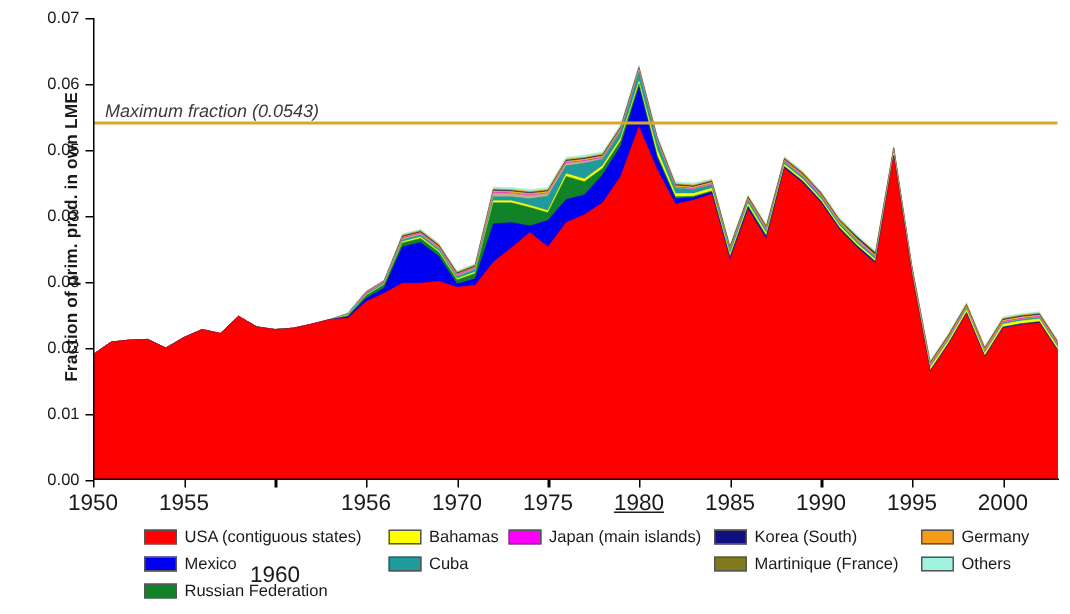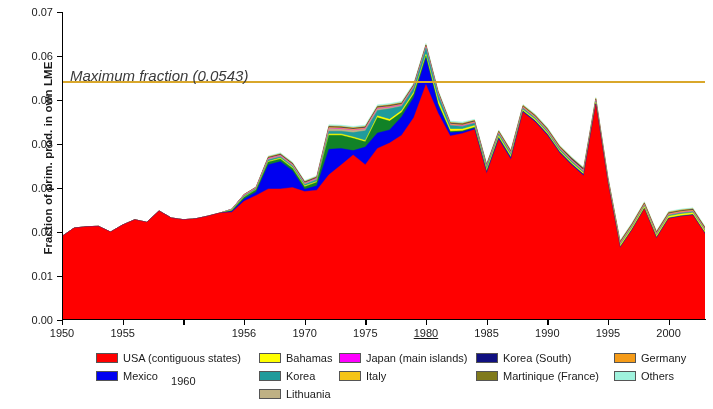--- a/index.html
+++ b/index.html
@@ -82,35 +82,35 @@
     position: absolute;
     top: 308px;
     width: 1.3px;
     height: 5px;
     background: #000;
   }
   .xtick-label {
     position: absolute;
     top: 315px;
     transform: translateX(-50%);
-    font-size: 11px;
+    font-size: 15px;
     white-space: nowrap;
     color: #1a1a1a;
   }
   
   #maxline {
     position: absolute;
     left: 0;
     width: 643px;
     height: 1.6px;
     background: #d9a72b;
   }
   #maxline-label {
     position: absolute;
-    font-size: 15px;
+    font-size: 12px;
     font-style: italic;
     color: #3a3a3a;
     white-space: nowrap;
   }
   
   #areas {
     position: absolute;
     left: 0;
     top: 0;
   }
@@ -231,44 +231,40 @@
   <div id="legend">
       <div class="legend-col" style="left: 0px;">
         <div class="legend-item">
           <span class="swatch" style="background: rgb(255, 0, 0);"></span>
           <span class="legend-text">USA (contiguous states)</span>
         </div>
         <div class="legend-item">
           <span class="swatch" style="background: rgb(0, 0, 240);"></span>
           <span class="legend-text">Mexico</span>
         </div>
+        <div class="legend-item">
+          <span class="swatch" style="background: rgb(17, 130, 39);"></span>
+          <span class="legend-text">Russian Federation</span>
+        </div>
       </div>
       <div class="legend-col" style="left: 163px;">
         <div class="legend-item">
           <span class="swatch" style="background: rgb(255, 255, 0);"></span>
           <span class="legend-text">Bahamas</span>
         </div>
         <div class="legend-item">
           <span class="swatch" style="background: rgb(31, 155, 155);"></span>
-          <span class="legend-text">Korea</span>
-        </div>
-        <div class="legend-item">
-          <span class="swatch" style="background: rgb(191, 177, 132);"></span>
-          <span class="legend-text">Lithuania</span>
+          <span class="legend-text">Cuba</span>
         </div>
       </div>
       <div class="legend-col" style="left: 243px;">
         <div class="legend-item">
           <span class="swatch" style="background: rgb(255, 0, 255);"></span>
           <span class="legend-text">Japan (main islands)</span>
         </div>
-        <div class="legend-item">
-          <span class="swatch" style="background: rgb(245, 197, 24);"></span>
-          <span class="legend-text">Italy</span>
-        </div>
       </div>
       <div class="legend-col" style="left: 380px;">
         <div class="legend-item">
           <span class="swatch" style="background: rgb(16, 16, 128);"></span>
           <span class="legend-text">Korea (South)</span>
         </div>
         <div class="legend-item">
           <span class="swatch" style="background: rgb(128, 122, 28);"></span>
           <span class="legend-text">Martinique (France)</span>
         </div>

